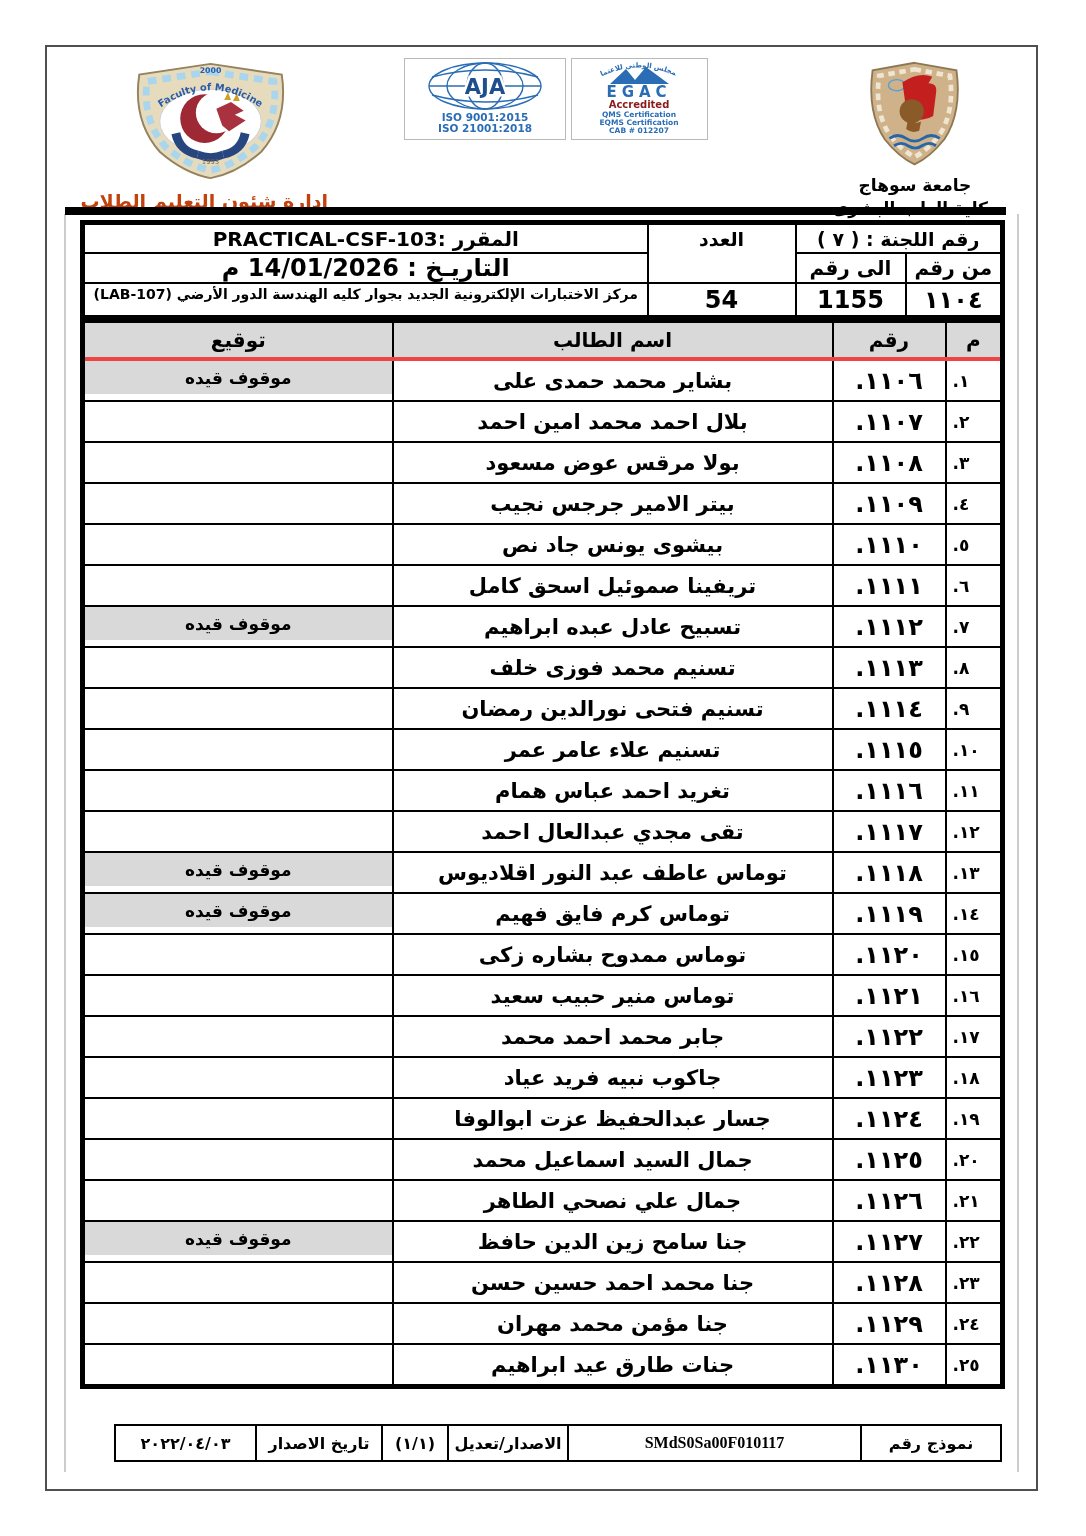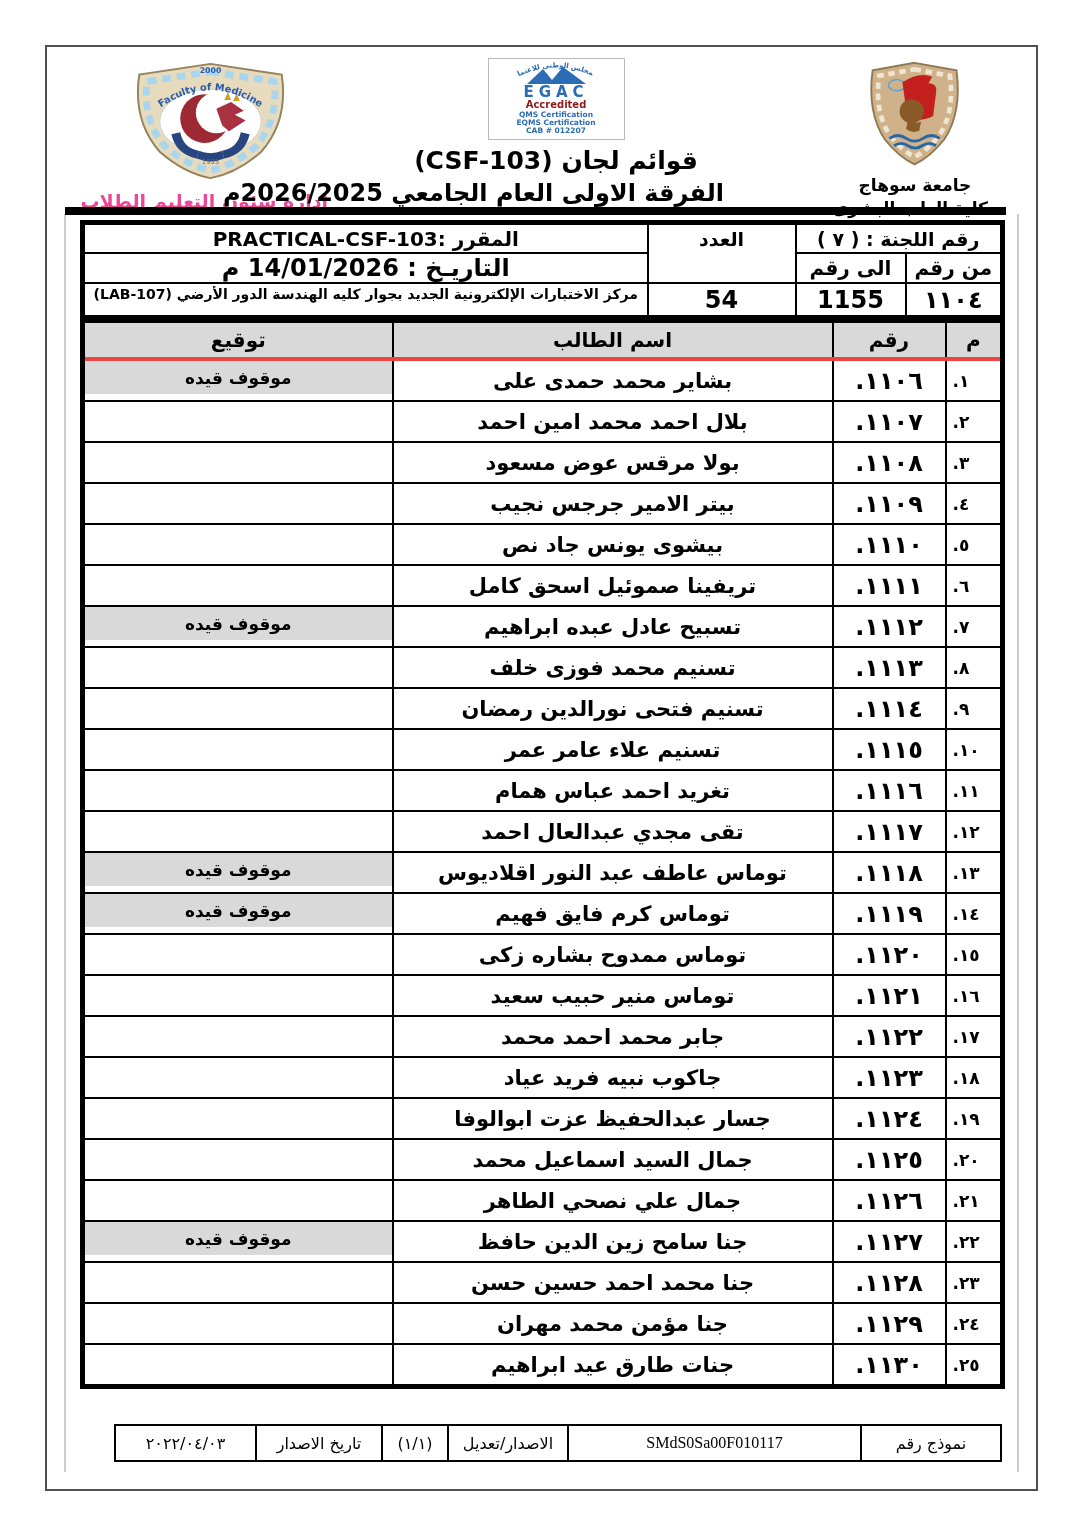--- a/index.html
+++ b/index.html
@@ -14,21 +14,21 @@
   .gutter{position:absolute;top:214px;width:2px;height:1258px;background:#cccccc;}
   .gutter-left{left:64px;}
   .gutter-right{left:1017px;}
 
   
   .hdr-left{position:absolute;left:92px;top:60px;width:236px;text-align:center;}
   .hdr-center{position:absolute;left:388px;top:58px;width:336px;text-align:center;}
   .hdr-right{position:absolute;left:842px;top:60px;width:146px;text-align:center;}
   .logo-row{display:flex;justify-content:center;align-items:flex-start;gap:5px;}
   .logo-box{background:#fff;border:1px solid #b9b9b9;}
-  .org-label{font-size:19px;font-weight:bold;color:#ec4899;margin-top:4px;white-space:nowrap;}
+  .org-label{font-size:19px;font-weight:bold;color:#c2410c;margin-top:4px;white-space:nowrap;}
   .uni-label{font-size:17px;font-weight:bold;line-height:1.35;white-space:nowrap;}
   .doc-title{font-size:25px;font-weight:bold;margin-top:6px;}
   .doc-subtitle{font-size:24px;font-weight:bold;margin-top:4px;white-space:nowrap;}
 
   .top-bar{position:absolute;left:65px;top:207px;width:941px;height:8px;background:#000;}
 
   
   table{border-collapse:collapse;table-layout:fixed;}
   .info-table{position:absolute;left:80px;top:220px;width:920px;border:5px solid #000;}
   .info-table td{border:2px solid #000;text-align:center;vertical-align:middle;padding:0 4px;overflow:hidden;}
@@ -54,21 +54,21 @@
   .c-sig{vertical-align:top !important;}
   .note-box{
     height:33px;background:#d9d9d9;display:flex;align-items:center;justify-content:center;
     font-size:17px;font-weight:bold;
   }
 
   
   .footer-table{position:absolute;left:114px;top:1424px;width:886px;}
   .footer-table td{
     border:2px solid #000;height:34px;text-align:center;vertical-align:middle;
-    font-size:16px;font-weight:normal;padding:0 2px;overflow:hidden;
+    font-size:16px;font-weight:bold;padding:0 2px;overflow:hidden;
   }
   .f-serial{font-family:"Liberation Serif","DejaVu Serif",serif;font-size:19px;direction:ltr;}
   .f-date{font-size:15px;}
 </style>
 </head>
 <body>
 
 <div class="page-frame"></div>
 <div class="gutter gutter-left"></div>
 <div class="gutter gutter-right"></div>
@@ -100,23 +100,36 @@
         <path id="egArc" d="M30 17 Q67 0 104 17" fill="none"></path>
         <text font-size="7" fill="#2a6db5" font-weight="bold"><textPath href="#egArc" startOffset="50%" text-anchor="middle">المجلس الوطني للاعتماد</textPath></text>
         <path d="M38 25 L54 10 L63 21 L74 8 L97 25 Z" fill="#2a6db5"></path>
         <text x="67" y="38" font-size="15" font-weight="bold" fill="#2a6db5" text-anchor="middle" letter-spacing="5">EGAC</text>
         <text x="67" y="49" font-size="10" font-weight="bold" fill="#8b1a1a" text-anchor="middle">Accredited</text>
         <text x="67" y="58" font-size="7.5" font-weight="bold" fill="#2a6db5" text-anchor="middle">QMS Certification</text>
         <text x="67" y="66" font-size="7.5" font-weight="bold" fill="#2a6db5" text-anchor="middle">EQMS Certification</text>
         <text x="67" y="74" font-size="7.5" font-weight="bold" fill="#2a6db5" text-anchor="middle">CAB # 012207</text>
       </svg>
     </div>
+    <div class="logo-box">
+      <svg width="160" height="76" viewBox="0 0 160 76">
+        <g stroke="#2a6db5" stroke-width="1.4" fill="none">
+          <ellipse cx="80" cy="27" rx="56" ry="23"></ellipse>
+          <ellipse cx="80" cy="27" rx="38" ry="23"></ellipse>
+          <ellipse cx="80" cy="27" rx="18" ry="23"></ellipse>
+          <path d="M27 18 Q80 4 133 18"></path>
+          <path d="M24 27 H136"></path>
+          <path d="M27 36 Q80 50 133 36"></path>
+        </g>
+        <text x="80" y="35" font-size="21" font-weight="bold" fill="#1d4f8c" text-anchor="middle" stroke="#ffffff" stroke-width="5" paint-order="stroke">AJA</text>
+        <text x="80" y="62" font-size="10.5" font-weight="bold" fill="#2a6db5" text-anchor="middle">ISO 9001:2015</text>
+        <text x="80" y="73" font-size="10.5" font-weight="bold" fill="#2a6db5" text-anchor="middle">ISO 21001:2018</text>
+      </svg>
+    </div>
   </div>
-  <div class="doc-title">قوائم لجان (CSF-103)</div>
-  <div class="doc-subtitle">الفرقة الاولى العام الجامعي 2026/2025م</div>
 </div>
 
 <div class="hdr-right">
   <svg width="112" height="110" viewBox="0 0 115 118">
     <path d="M57 3 L102 11 Q108 56 89 85 Q74 104 57 112 Q40 104 25 85 Q6 56 12 11 Z" fill="#cfb28a" stroke="#8d7854" stroke-width="2"></path>
     <path d="M57 10 L95 17 Q100 55 84 80 Q71 97 57 104 Q43 97 30 80 Q14 55 19 17 Z" fill="none" stroke="#efe6d2" stroke-width="5" stroke-dasharray="7 5"></path>
     <ellipse cx="38" cy="27" rx="9" ry="6" fill="none" stroke="#5aa0d0" stroke-width="1.5"></ellipse>
     <path d="M44 24 Q62 12 76 18 L72 25 Q82 25 80 36 L77 60 Q61 68 49 60 Z" fill="#c31f1f"></path>
     <circle cx="54" cy="55" r="13" fill="#8a5a28"></circle>
     <path d="M50 64 q6 6 14 2 l-2 10 q-8 3 -14 -2 z" fill="#8a5a28"></path>

